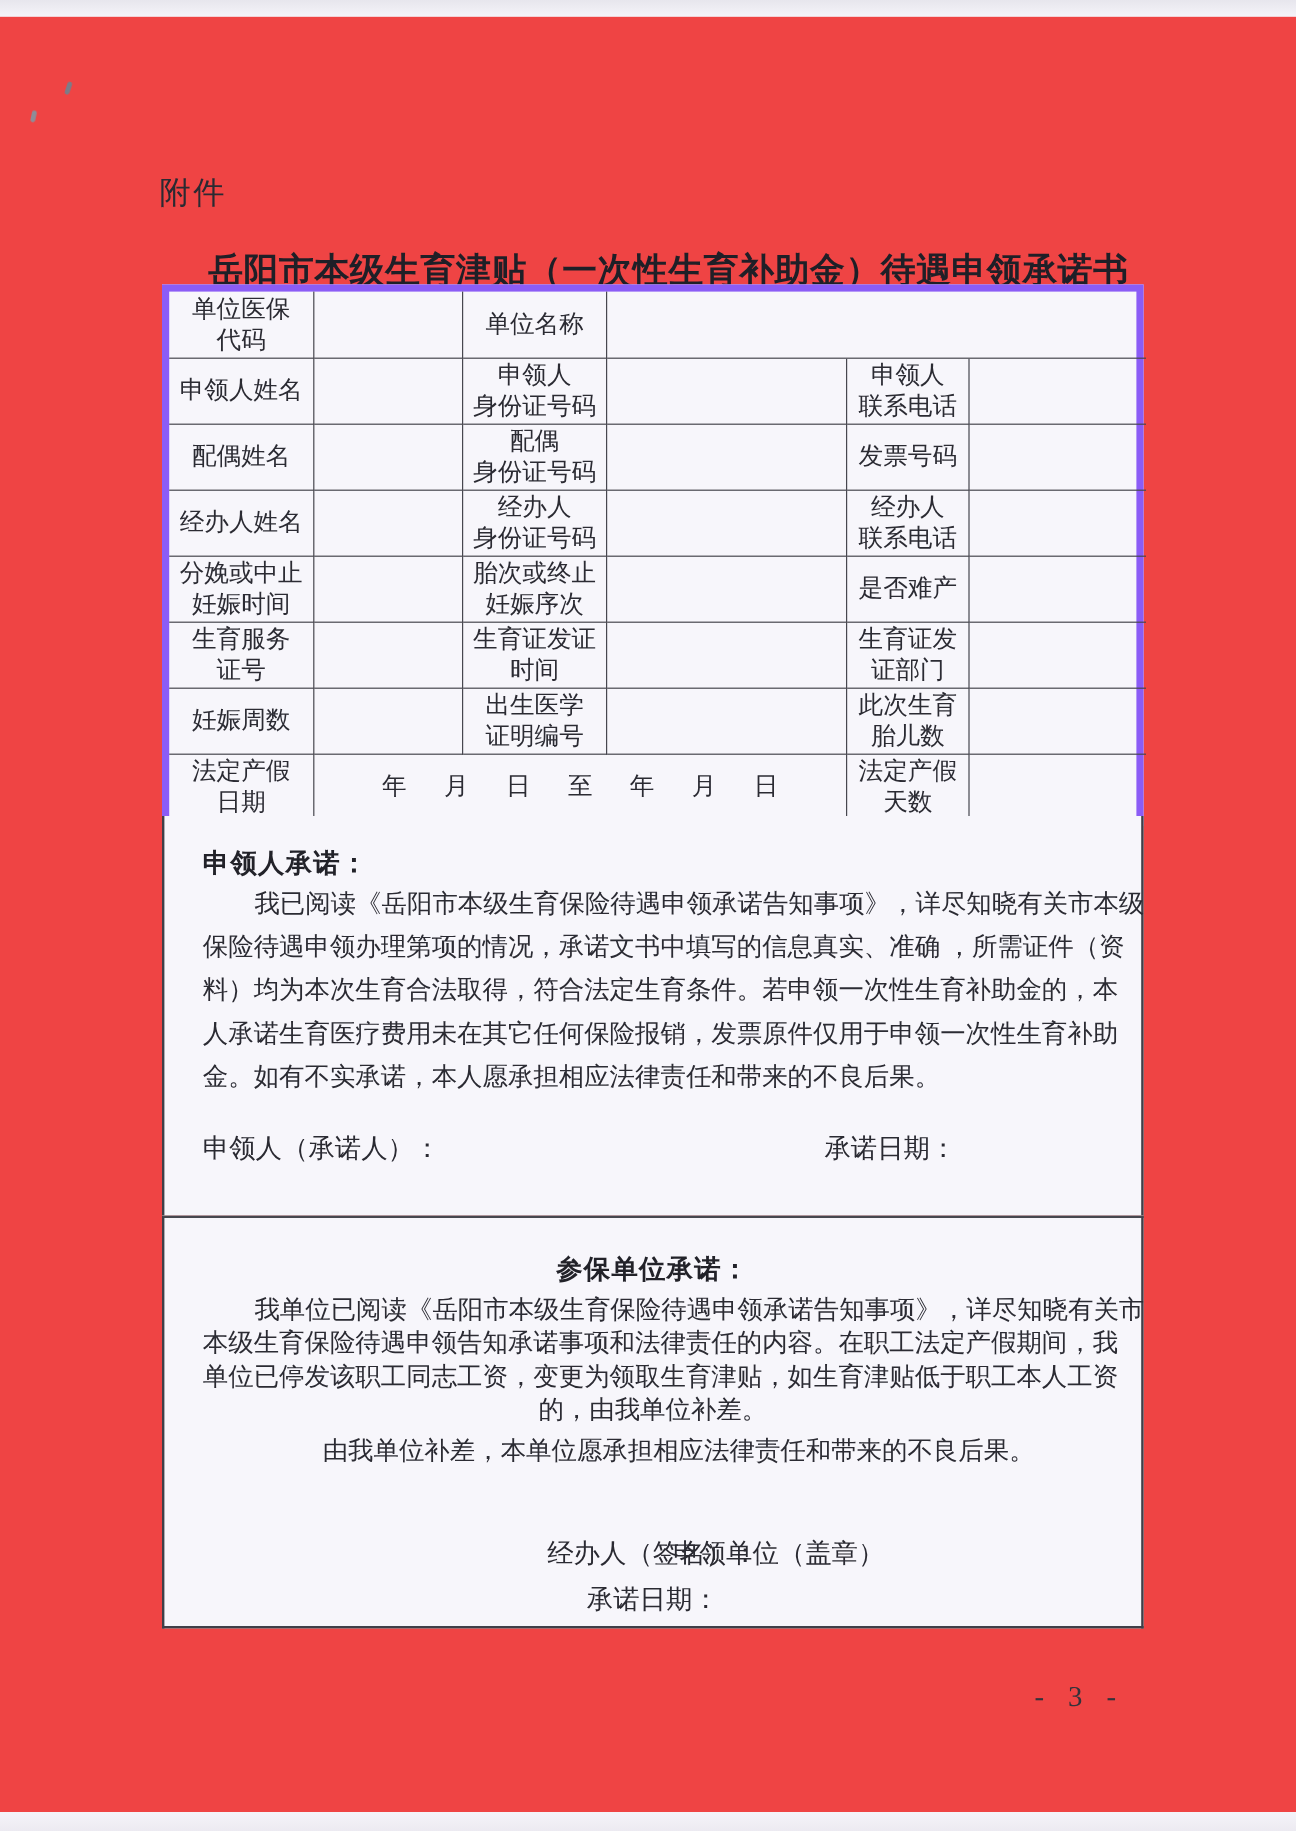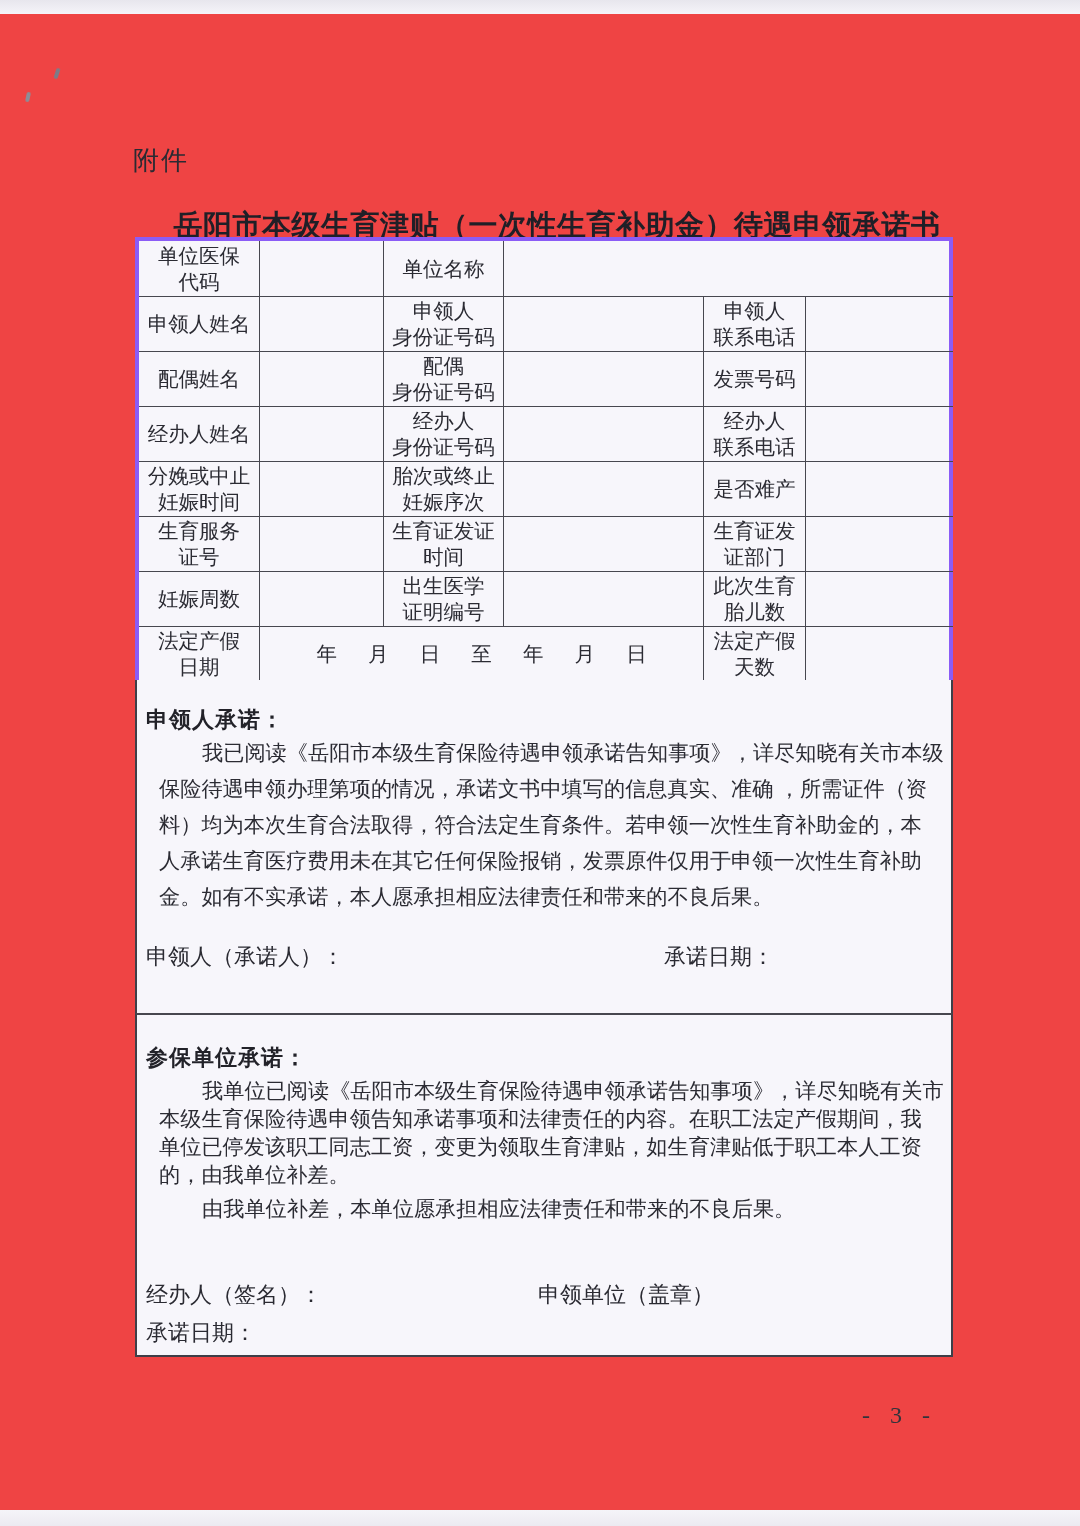--- a/index.html
+++ b/index.html
@@ -36,21 +36,21 @@
     text-align:center;
     font-family:"DejaVu Sans","Liberation Sans",sans-serif;
     font-weight:bold;font-size:29px;line-height:40px;
     color:#1f1f27;letter-spacing:0.5px;
   }
 
   
   .form-table{
     position:absolute;left:135px;top:237px;width:818px;
     box-sizing:border-box;
-    border:4px solid #8b5cf6;
+    border:6px solid #8b5cf6;
     background:#f7f6fb;
     display:grid;
     grid-template-columns:121px 124px 120px 200px 102px 147px;
     grid-template-rows:56px 55px 55px 55px 55px 55px 55px 53px;
   }
   .cell{
     box-sizing:border-box;
     border-right:1px solid #47474f;
     border-bottom:1px solid #47474f;
     display:flex;align-items:center;justify-content:center;
@@ -64,30 +64,30 @@
   .cell.last-row{border-bottom:none;}
   .cell.span3{grid-column:span 3;}
   .cell.date-span{word-spacing:26px;}
 
   
   .box{
     position:absolute;left:135px;width:818px;
     box-sizing:border-box;
     border:2px solid #3f3f48;border-top:none;
     background:#f7f6fb;
-    padding:0 9px;
+    padding:0 32px;
   }
   .box1{top:680px;height:333px;border-bottom:none;padding-top:25px;}
-  .box2{top:1013px;height:344px;border-top:2px solid #47474f;padding-top:28px;}
+  .box2{top:1013px;height:344px;border-top:2px solid #47474f;padding-top:28px;text-align:center;}
   .box-heading{
     font-weight:bold;font-size:22px;line-height:30px;color:#222229;
     letter-spacing:1px;
   }
   .pline{
-    font-size:21.2px;color:#2b2b33;white-space:nowrap;margin-left:13px;
+    font-size:21.2px;color:#2b2b33;white-space:nowrap;
   }
   .box1 .pline{line-height:36px;}
   .box2 .pline{line-height:28px;}
   .box2 .para{margin-top:4px;}
   .indent{padding-left:43px;}
   .closing{margin-top:6px;}
   .sign-row{
     position:relative;font-size:22px;line-height:36px;white-space:nowrap;margin-top:24px;
   }
   .box2 .sign-row{margin-top:58px;line-height:28px;}

